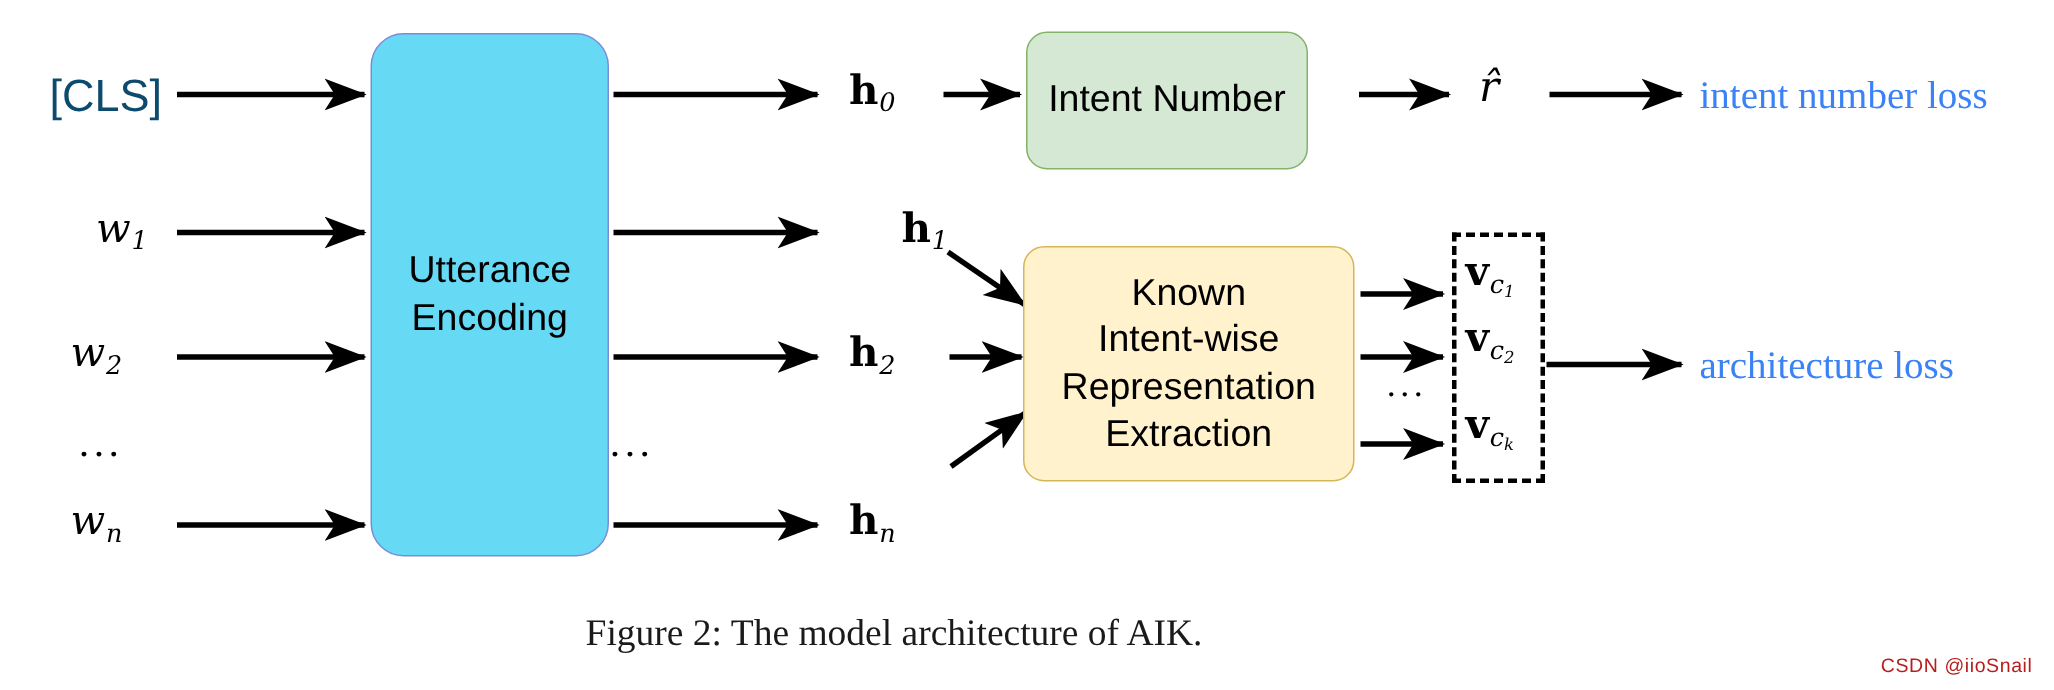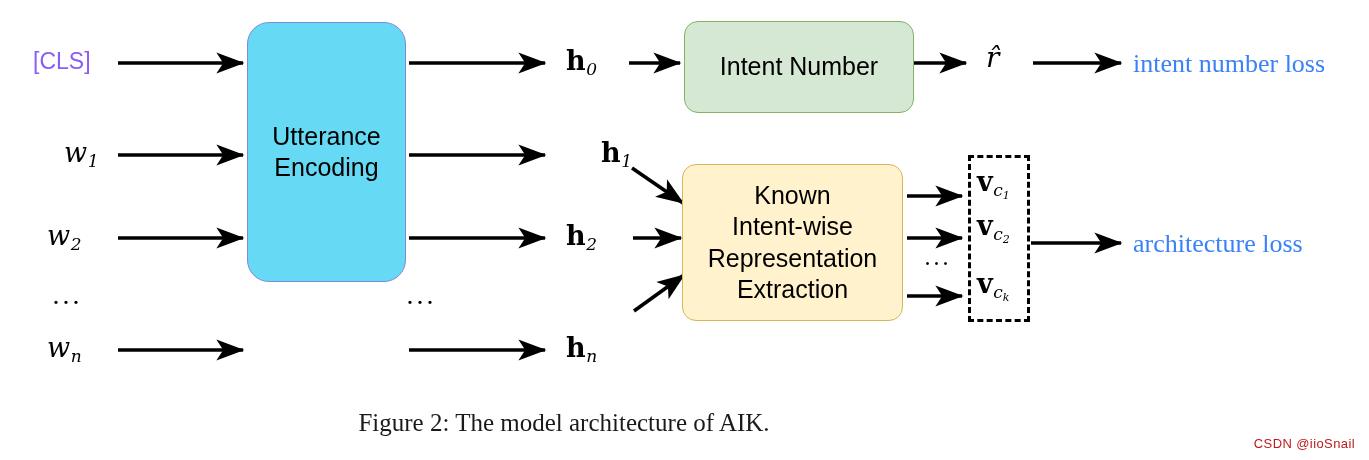--- a/index.html
+++ b/index.html
@@ -54,22 +54,22 @@
     font-weight: normal;
     vertical-align: -0.32em;
     margin-left: 0.5px;
   }
   .mathb .sub .subsub {
     font-size: 11px;
     vertical-align: -0.3em;
   }
   .cls-label {
     font-family: "Liberation Sans", sans-serif;
-    font-size: 23px;
-    color: #8b5cf6;
+    font-size: 30px;
+    color: #0c4a6e;
     line-height: 1;
   }
   .ellipsis {
     font-family: "DejaVu Serif", "Liberation Serif", serif;
     font-size: 25px;
     color: #000000;
     letter-spacing: 2px;
     line-height: 1;
   }
   
@@ -85,29 +85,29 @@
     color: #000000;
   }
   .box-text {
     font-size: 25px;
     line-height: 1.26;
   }
   #box-utterance {
     left: 247px;
     top: 22px;
     width: 159px;
-    height: 260px;
+    height: 349px;
     background: #66D9F5;
     border: 1.6px solid #7B8CD6;
     border-radius: 22px;
   }
   #box-intent-number {
     left: 684px;
     top: 21px;
-    width: 230px;
+    width: 188px;
     height: 92px;
     background: #D5E8D4;
     border: 1.8px solid #82B366;
   }
   #box-known-intent {
     left: 682px;
     top: 164px;
     width: 221px;
     height: 157px;
     background: #FFF2CC;
@@ -131,20 +131,21 @@
   }
   #figure-caption {
     position: absolute;
     left: 0;
     top: 409px;
     width: 1128px;
     text-align: center;
     font-family: "Liberation Serif", "DejaVu Serif", serif;
     font-size: 25px;
     color: #1a1a1a;
+    padding-left: 32px;
   }
   #watermark {
     position: absolute;
     right: 14px;
     top: 436px;
     font-family: "Liberation Sans", sans-serif;
     font-size: 13px;
     color: #b91c1c;
     letter-spacing: 0.4px;
   }

